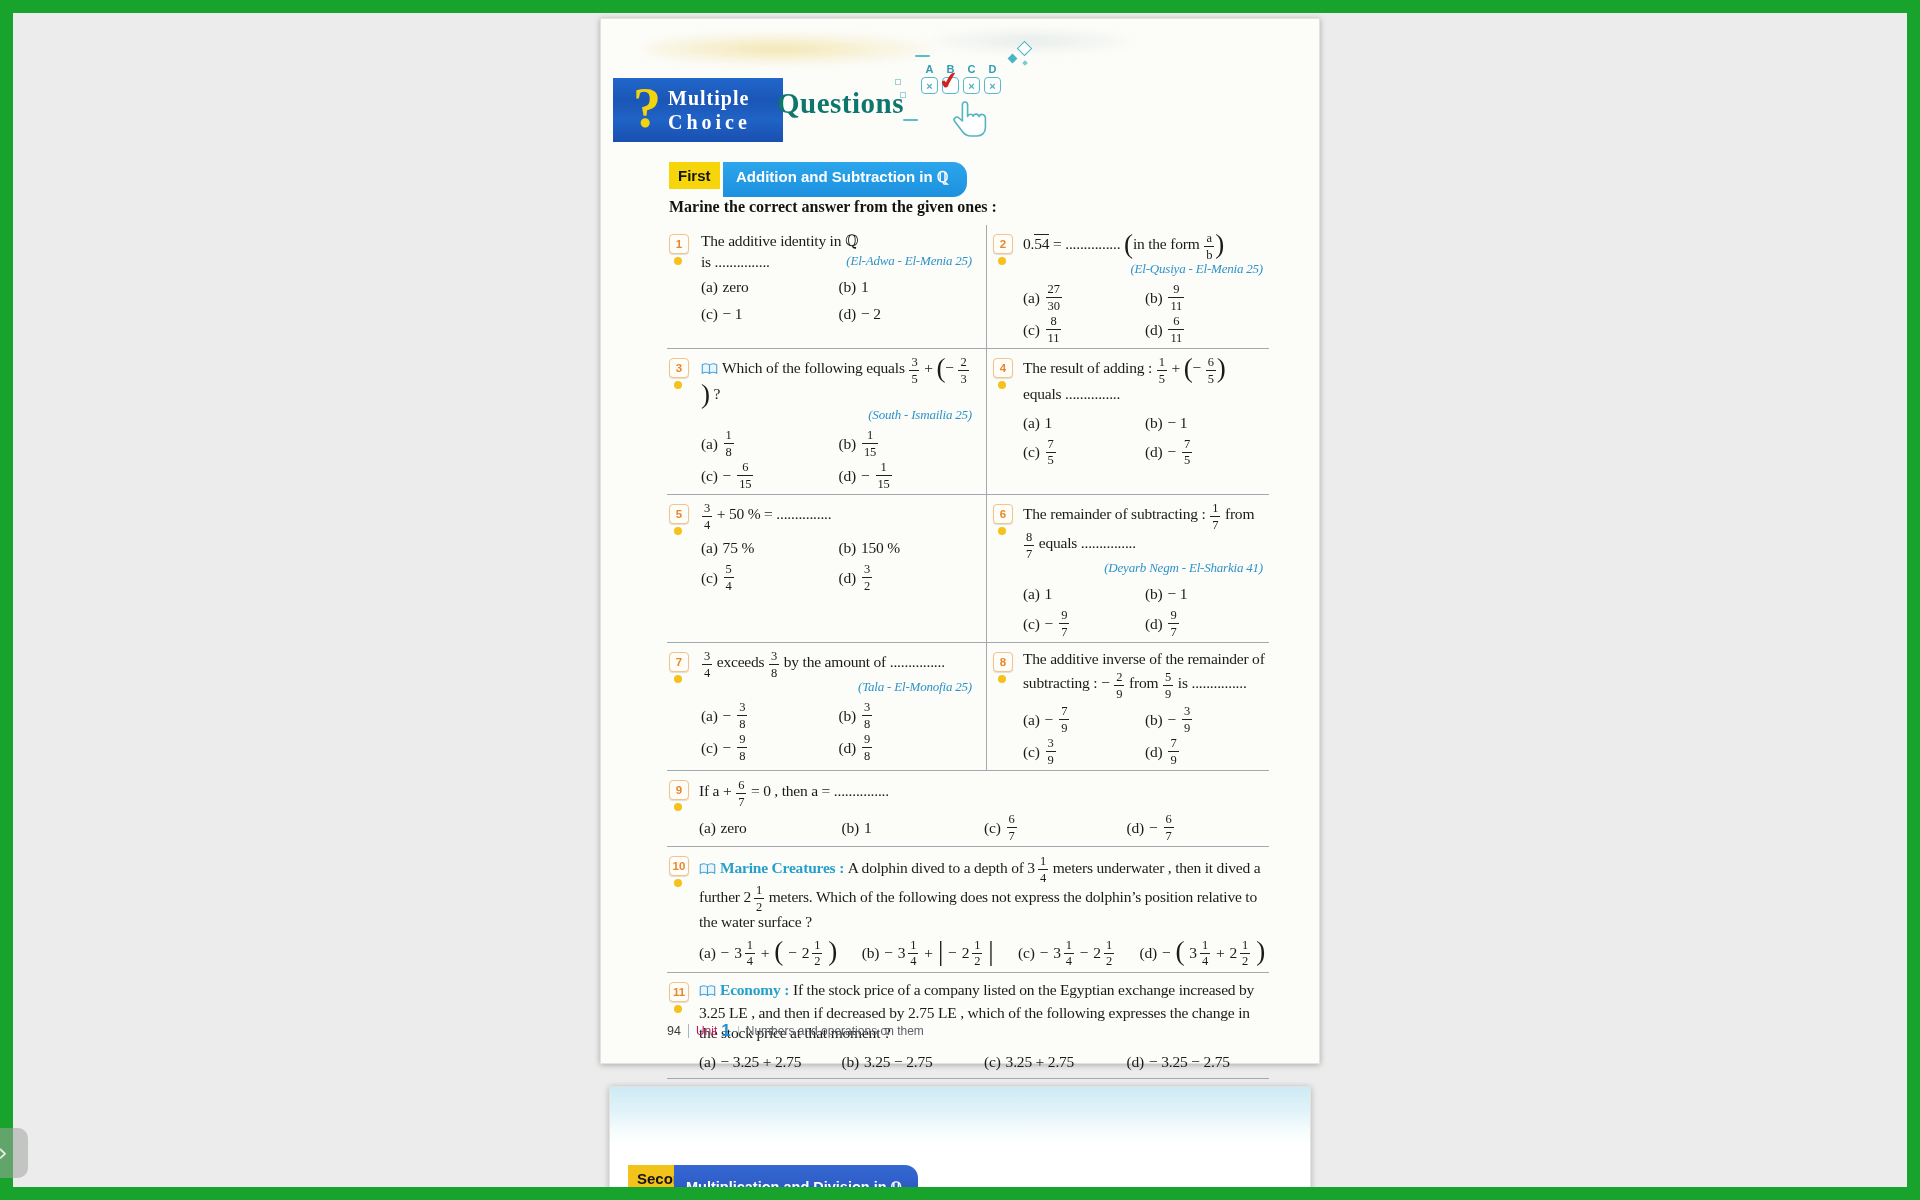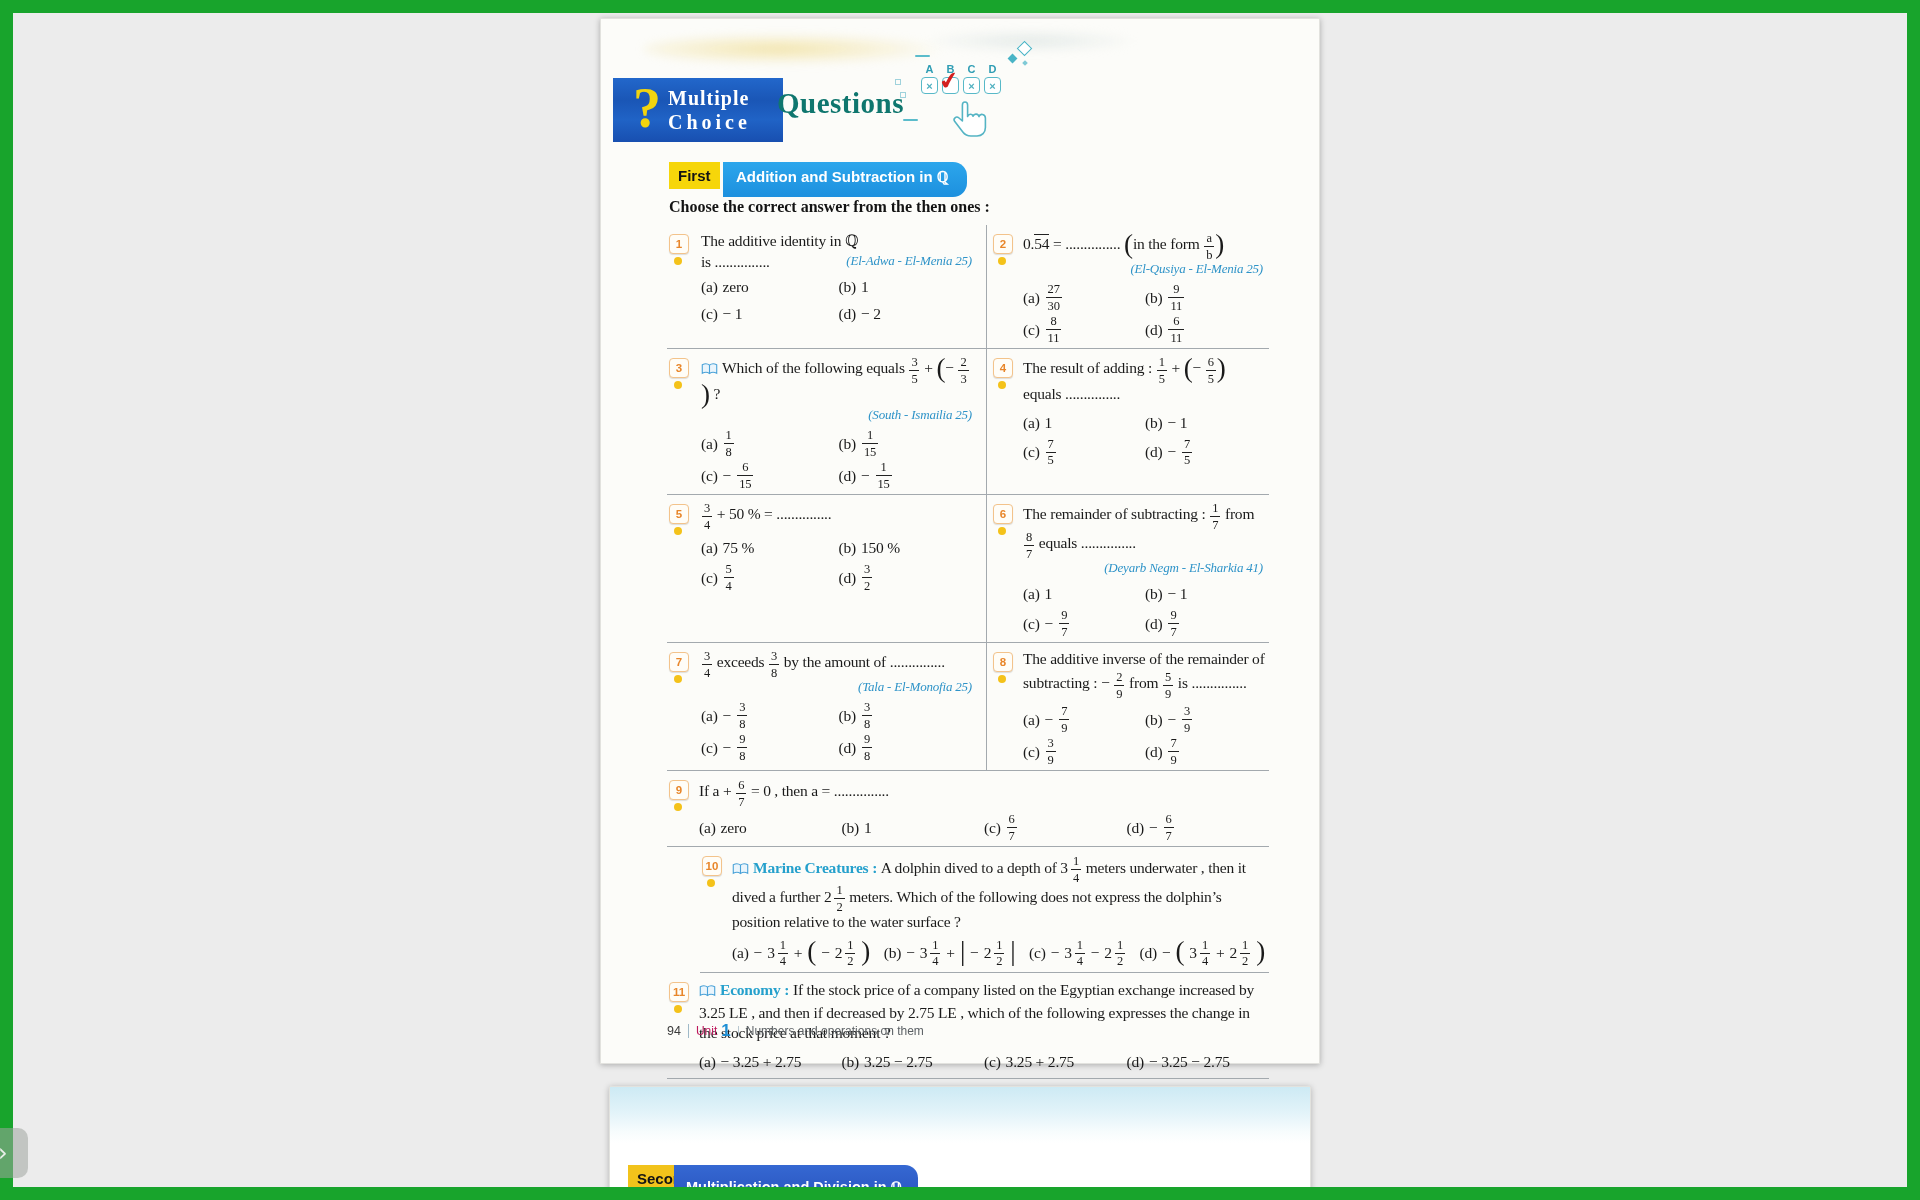--- a/index.html
+++ b/index.html
@@ -52,21 +52,21 @@
   .instruction{position:absolute;left:68px;top:179px;font-weight:bold;font-size:16px;color:#131313;}
 
   
   .qarea{position:absolute;left:66px;top:206px;width:602px;}
   .qgrid{display:grid;grid-template-columns:319px 283px;}
   .qcell{position:relative;box-sizing:border-box;}
   .lc{padding:6px 10px 4px 2px;border-bottom:1px solid #a3a9ae;}
   .rc{padding:6px 0 4px 0;border-bottom:1px solid #a3a9ae;border-left:1px solid #a3a9ae;}
   .r0{min-height:124px;} .r1{min-height:118px;} .r2{min-height:120px;} .r3{min-height:116px;}
   .fc{padding:7px 0 4px 0;border-bottom:1px solid #a3a9ae;}
-  .fc.f0{min-height:62px;} .fc.f1{min-height:114px;margin-left:33px;} .fc.f2{min-height:100px;}
+  .fc.f0{min-height:62px;} .fc.f1{min-height:114px;} .fc.f2{min-height:100px;}
 
   .qbadge{position:absolute;left:2px;top:9px;width:18px;height:18px;border:1.5px solid #f3c38b;border-radius:4px;
           background:#fffdf7;color:#e8862a;font-family:"Liberation Sans",sans-serif;font-size:11.5px;font-weight:bold;
           display:flex;align-items:center;justify-content:center;box-shadow:0 1px 1px rgba(0,0,0,.12);}
   .rc .qbadge{left:6px;}
   .qdot{position:absolute;left:7px;top:32px;width:8px;height:8px;border-radius:50%;background:#f4c21a;}
   .rc .qdot{left:11px;}
   .qbody{margin-left:32px;}
   .rc .qbody{margin-left:36px;margin-right:2px;}
   .fc .qbody{margin-left:32px;}
@@ -158,21 +158,21 @@
         <span class="dash d2"></span>
         <span class="sq s1"></span>
         <span class="sq s2"></span>
         <span class="dia f1"></span>
         <span class="dia o1"></span>
         <span class="dia f2"></span>
       </div>
 
       <div class="first-badge">First</div>
       <div class="section-banner">Addition and Subtraction in ℚ</div>
-      <div class="instruction">Choose the correct answer from the then ones :</div>
+      <div class="instruction">Marine the correct answer from the given ones :</div>
 
       <div class="qarea">
         <div class="qgrid" id="qgrid">
             <div class="qcell lc r0">
               <span class="qbadge">1</span>
               <span class="qdot"></span>
               <div class="qbody">
                 <div class="qstem">The additive identity in ℚ<br>is ...............</div>
                 <div class="qattr inline">(El-Adwa - El-Menia 25)</div>
                 <div class="qopts cols2">

